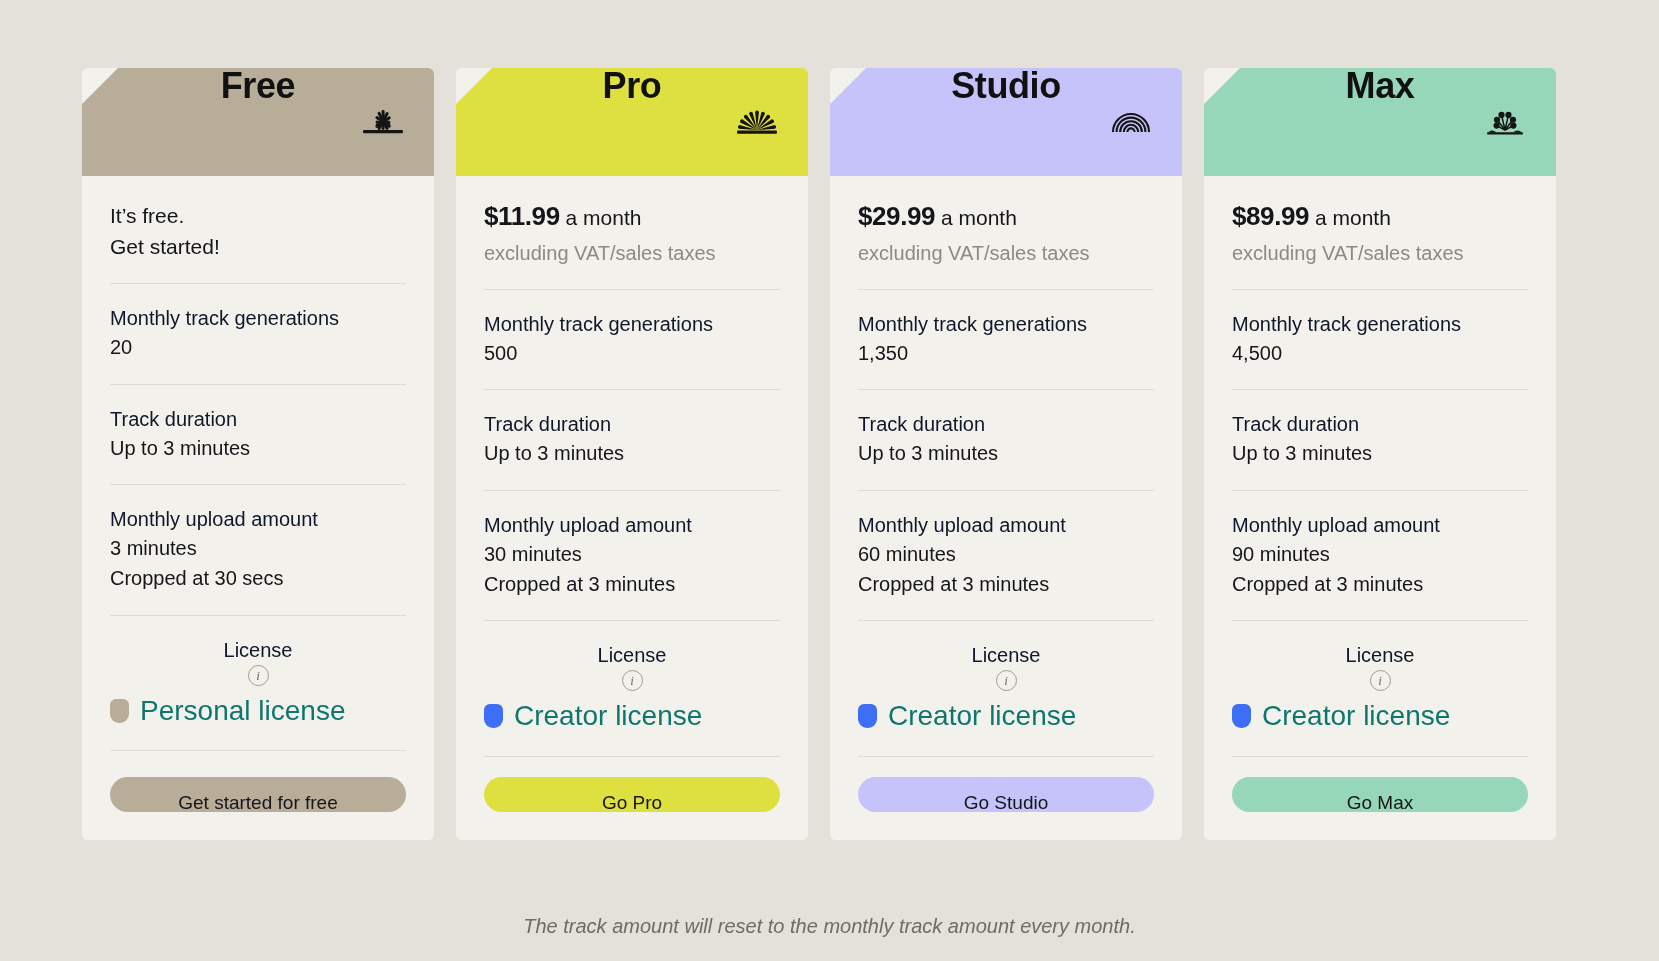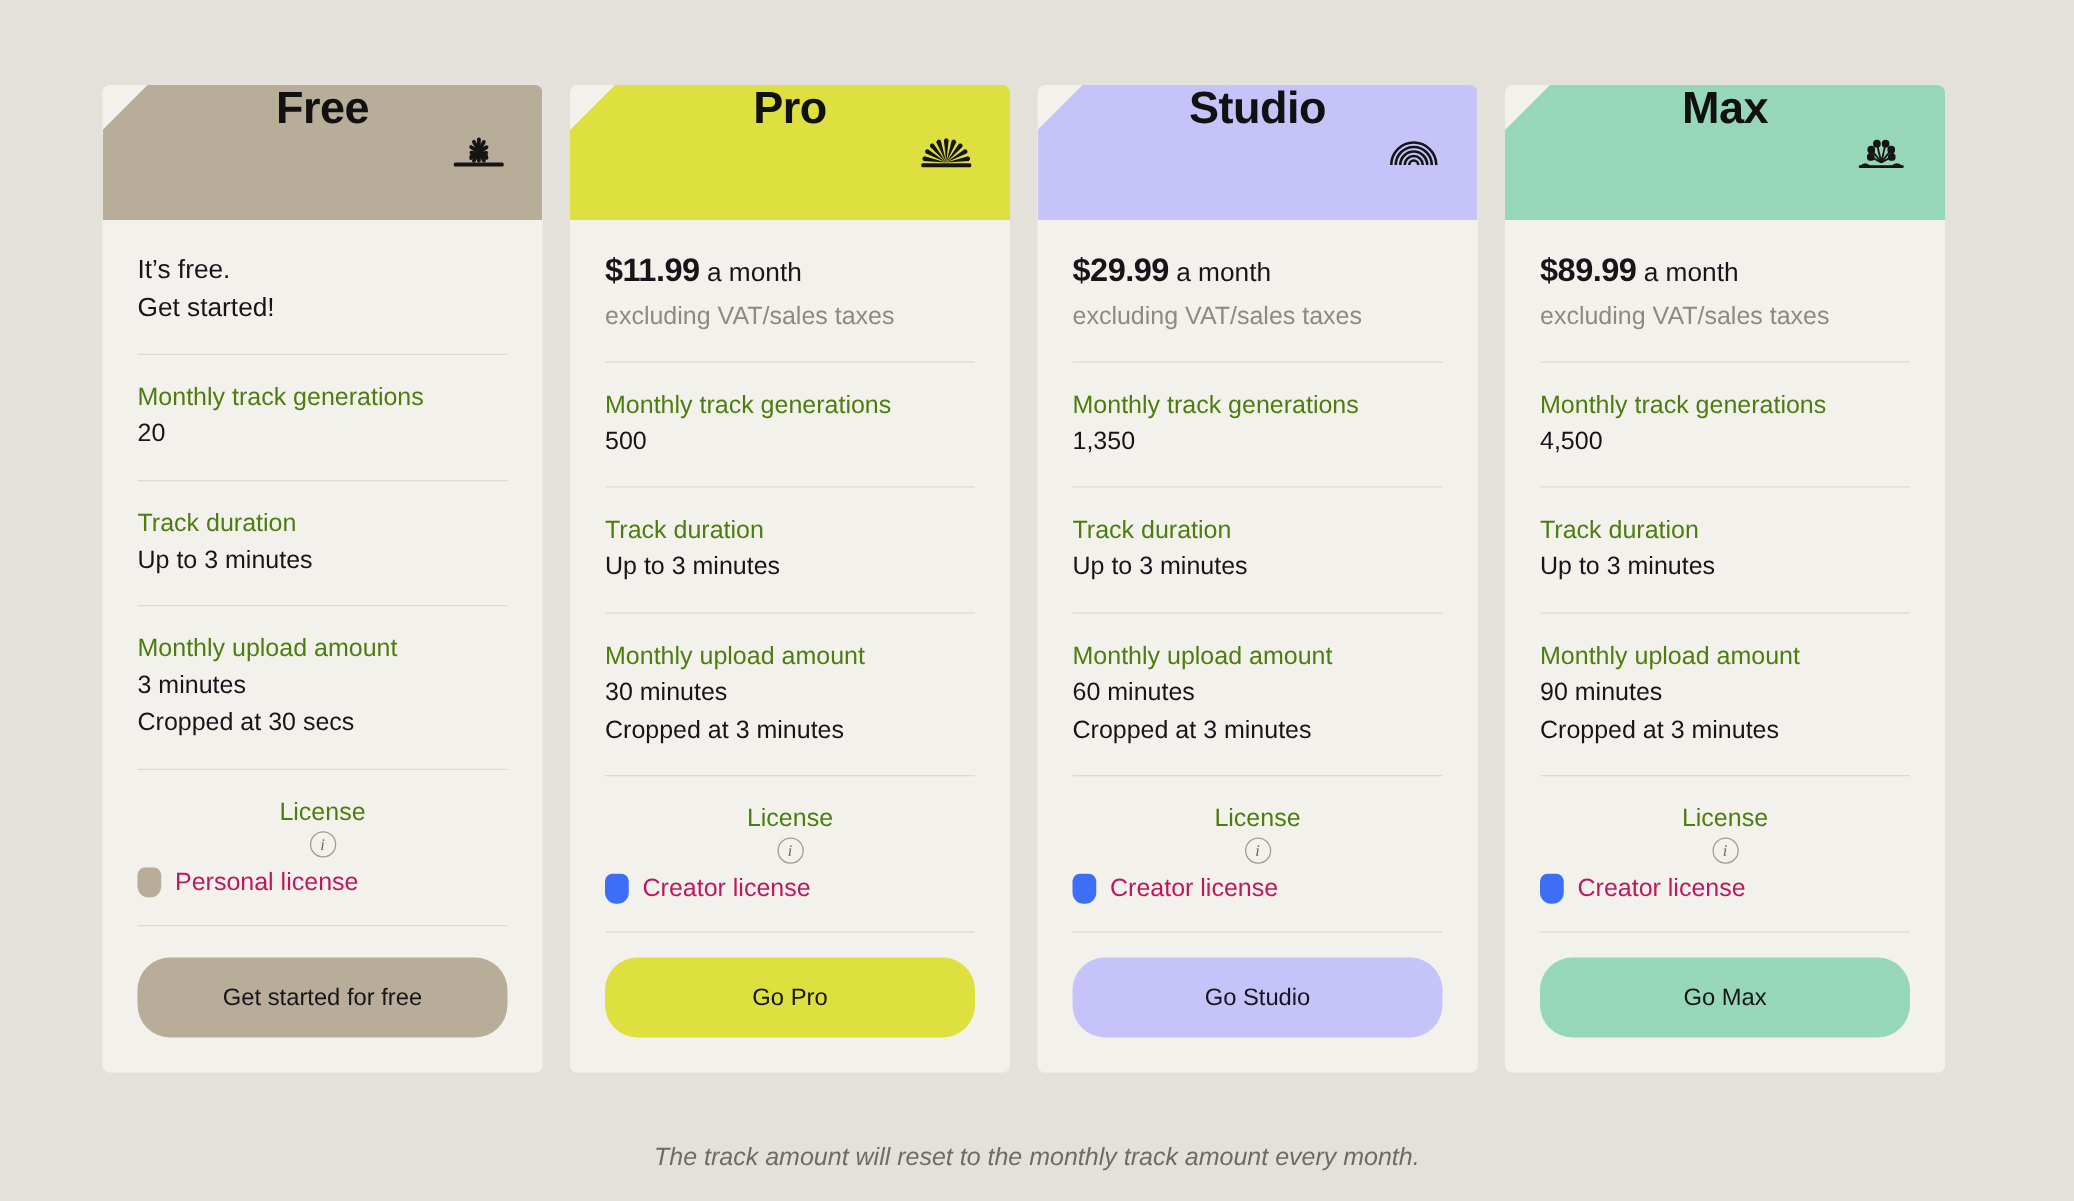--- a/index.html
+++ b/index.html
@@ -100,21 +100,21 @@
   }
 
   .divider {
     height: 1px;
     background: #dedad3;
     margin: 21px 0 20px 0;
   }
 
   .feat-label {
     font-size: 20px;
-    color: #4d7c0f;
+    color: #0f172a;
     line-height: 1.45;
   }
 
   .feat-value {
     font-size: 20px;
     color: #16161a;
     line-height: 1.48;
   }
 
   .feat-sub {
@@ -155,32 +155,32 @@
   }
 
   .license-badge {
     width: 19px;
     height: 24px;
     border-radius: 6px 6px 9px 9px;
     flex-shrink: 0;
   }
 
   .license-name {
-    font-size: 20px;
-    color: #be185d;
+    font-size: 28px;
+    color: #0f766e;
     line-height: 1.3;
     text-align: right;
   }
 
   .cta-wrap { margin-top: auto; }
 
   .cta-button {
     display: block;
     width: 100%;
-    height: 64px;
+    height: 35px;
     border: none;
     border-radius: 26px;
     font-family: "Liberation Sans", sans-serif;
     font-size: 19px;
     color: #16161a;
     cursor: pointer;
     line-height: 51px;
     padding: 0;
     text-align: center;
   }

